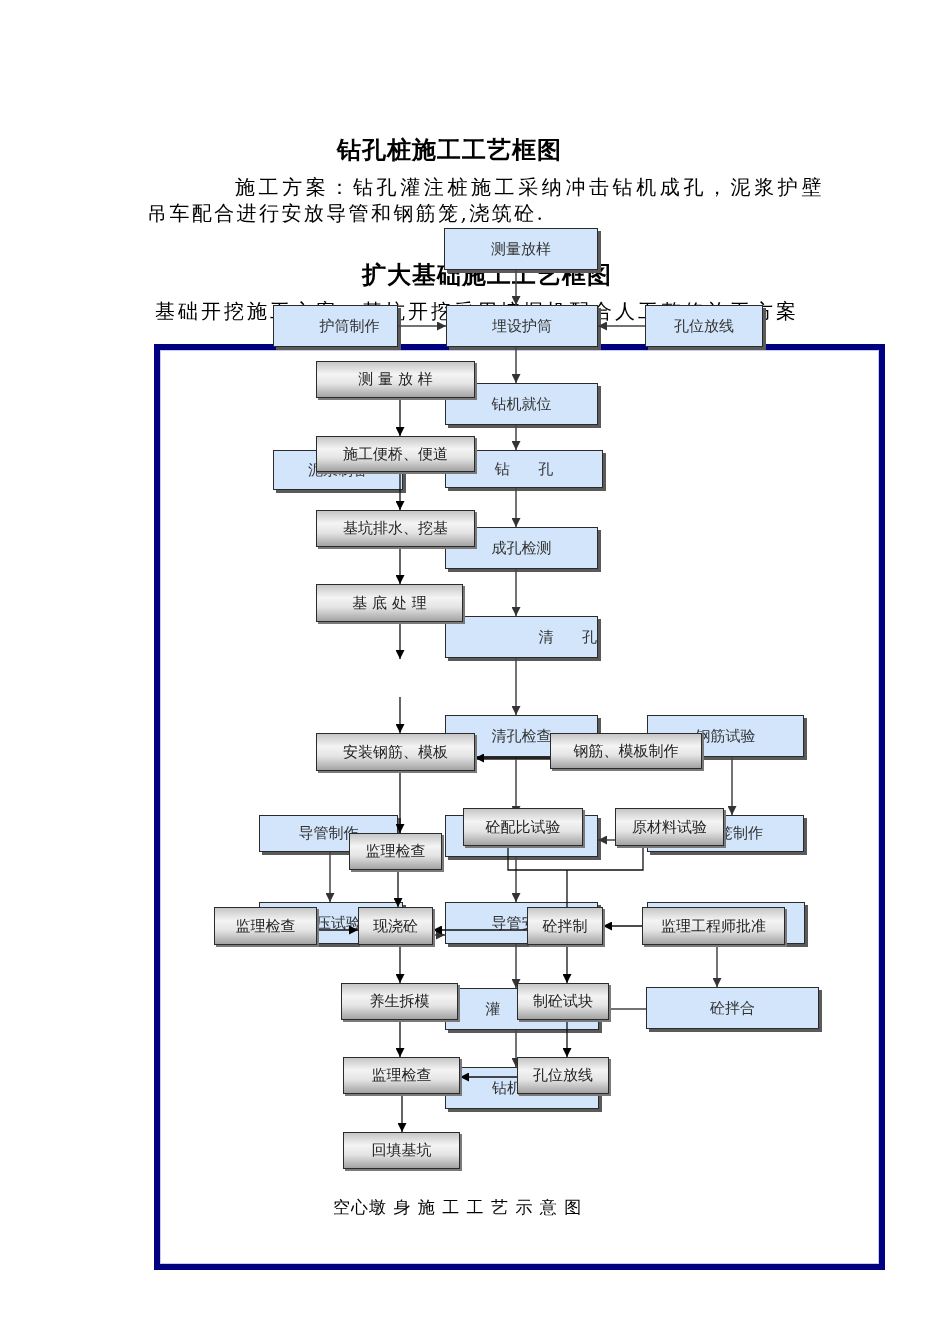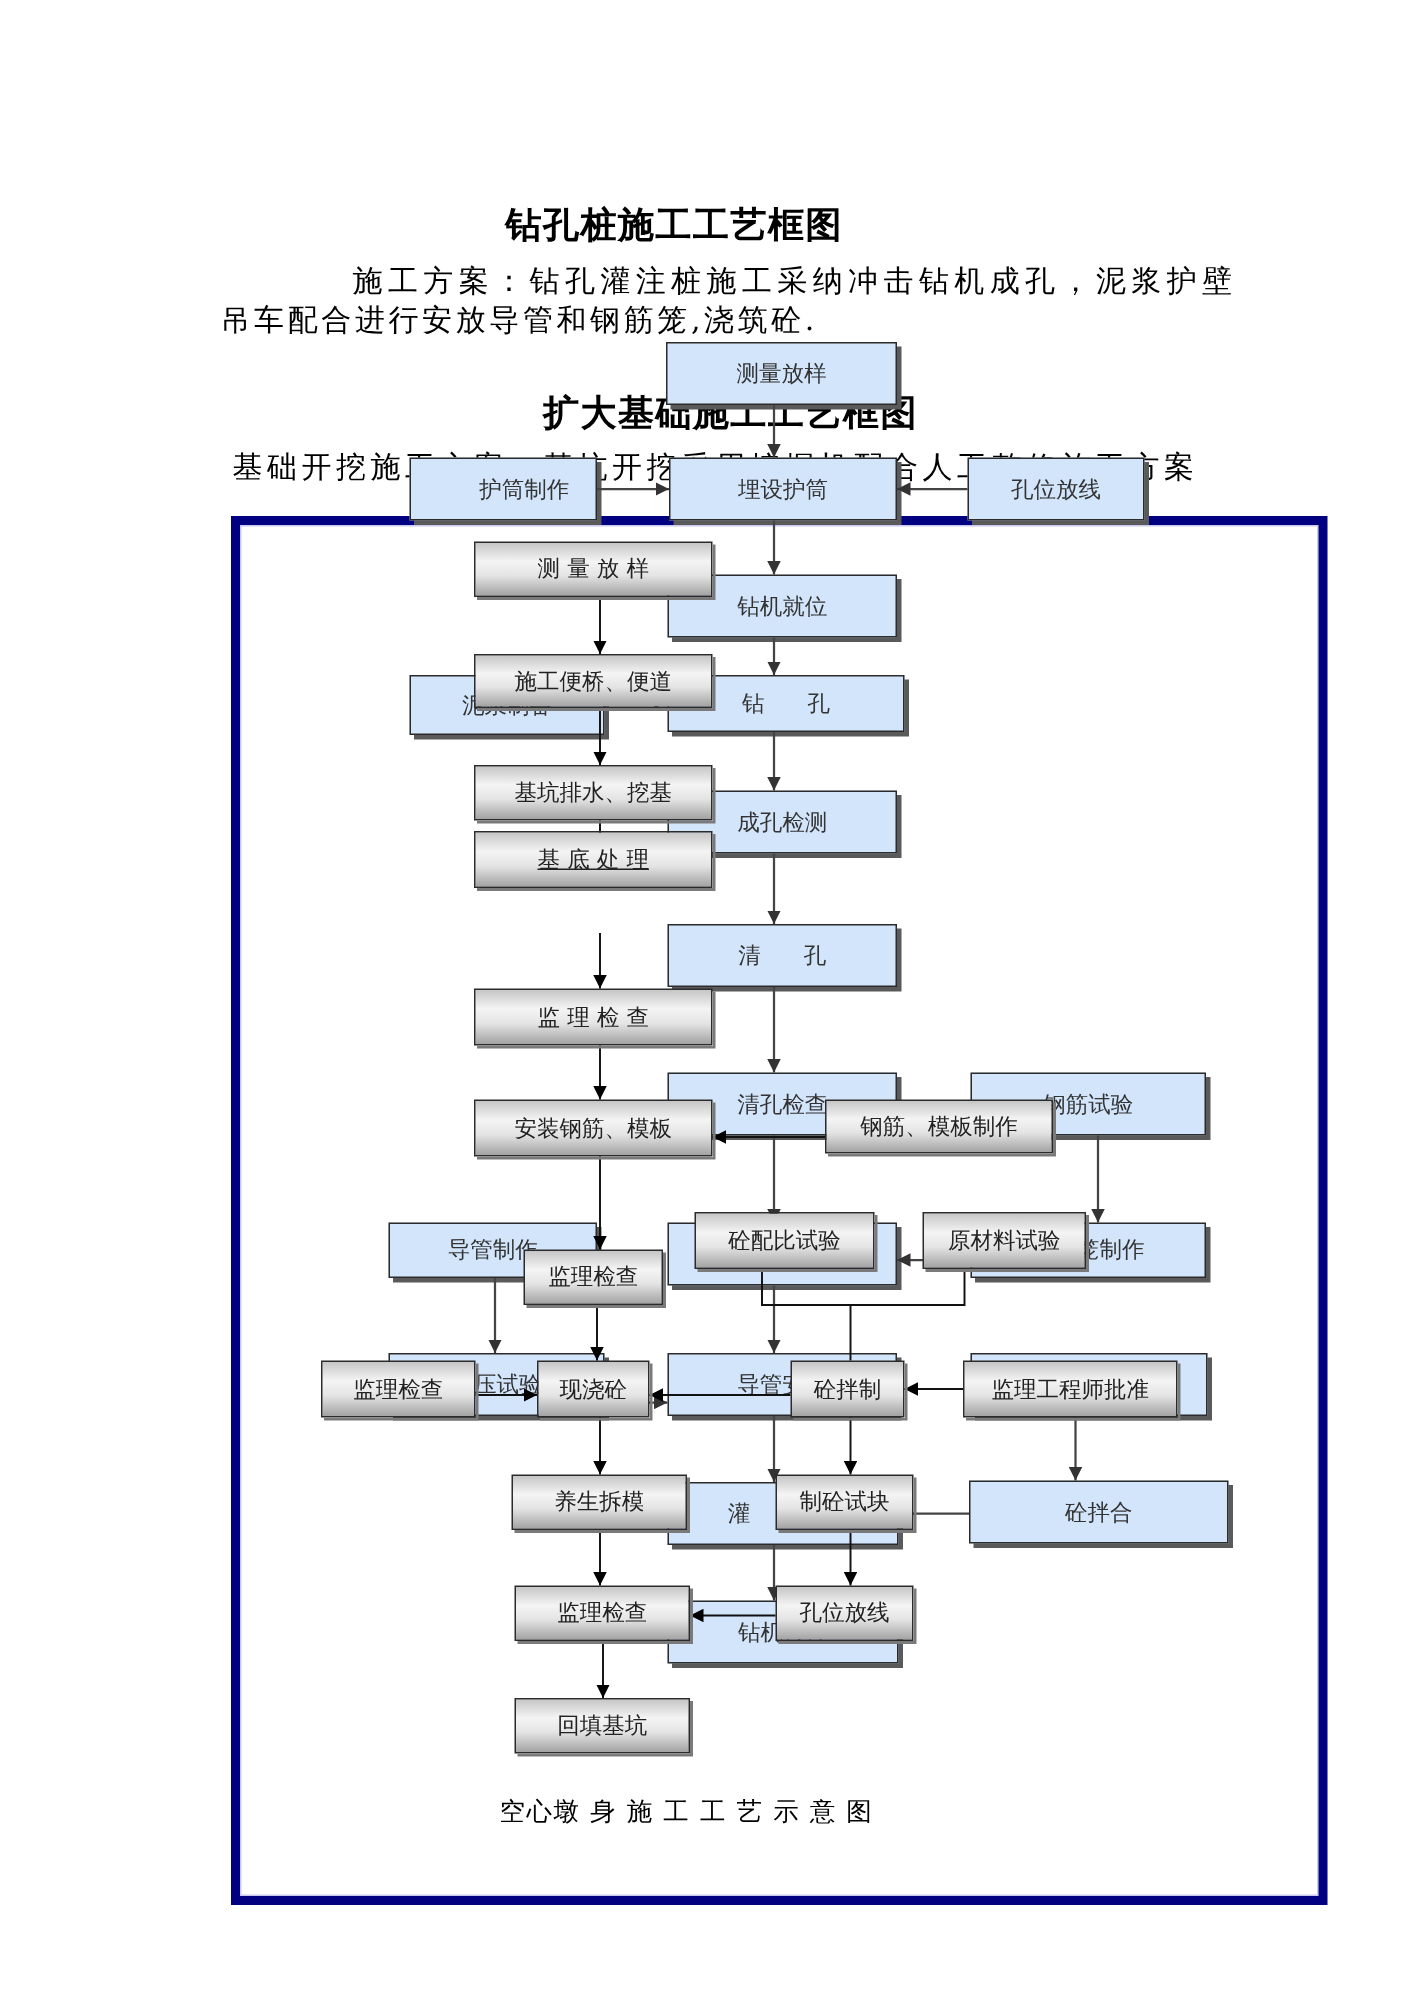--- a/index.html
+++ b/index.html
@@ -30,38 +30,38 @@
 
   
   #b1  { left: 444px; top: 228px; width: 154px; height: 42px; }
   #b2  { left: 273px; top: 305px; width: 125px; height: 42px; padding-left: 28px; }
   #b3  { left: 446px; top: 305px; width: 152px; height: 42px; }
   #b4  { left: 645px; top: 305px; width: 118px; height: 42px; }
   #b5  { left: 445px; top: 383px; width: 153px; height: 42px; }
   #b6  { left: 273px; top: 450px; width: 130px; height: 40px; }
   #b7  { left: 445px; top: 450px; width: 158px; height: 38px; }
   #b8  { left: 445px; top: 527px; width: 153px; height: 42px; }
-  #b9  { left: 445px; top: 616px; width: 153px; height: 42px; }
+  #b9  { left: 445px; top: 616px; width: 153px; height: 42px; justify-content: flex-end; }
   #b10 { left: 445px; top: 715px; width: 153px; height: 42px; }
   #b11 { left: 647px; top: 715px; width: 157px; height: 42px; }
   #b12 { left: 259px; top: 815px; width: 139px; height: 37px; }
   #b13 { left: 445px; top: 815px; width: 153px; height: 42px; }
   #b14 { left: 647px; top: 815px; width: 157px; height: 37px; }
   #b15 { left: 259px; top: 902px; width: 144px; height: 42px; }
   #b16 { left: 445px; top: 902px; width: 153px; height: 42px; }
   #b17 { left: 647px; top: 902px; width: 158px; height: 42px; }
   #b18 { left: 445px; top: 988px; width: 154px; height: 42px; }
   #b19 { left: 646px; top: 987px; width: 173px; height: 42px; }
   #b20 { left: 445px; top: 1067px; width: 154px; height: 42px; }
 
   
   #g1  { left: 316px; top: 361px; width: 159px; height: 37px; }
   #g2  { left: 316px; top: 436px; width: 159px; height: 36px; }
   #g3  { left: 316px; top: 510px; width: 159px; height: 37px; }
-  #g4  { left: 316px; top: 554px; width: 159px; height: 38px; text-decoration: underline; }
+  #g4  { left: 316px; top: 584px; width: 147px; height: 38px; }
   #g5  { left: 316px; top: 659px; width: 159px; height: 38px; }
   #g6  { left: 316px; top: 733px; width: 159px; height: 38px; }
   #g7  { left: 550px; top: 733px; width: 152px; height: 36px; }
   #g8  { left: 349px; top: 833px; width: 93px;  height: 37px; }
   #g9  { left: 463px; top: 808px; width: 120px; height: 38px; }
   #g10 { left: 615px; top: 808px; width: 109px; height: 38px; }
   #g11 { left: 214px; top: 907px; width: 103px; height: 38px; }
   #g12 { left: 358px; top: 907px; width: 75px;  height: 38px; }
   #g13 { left: 527px; top: 907px; width: 76px;  height: 38px; }
   #g14 { left: 642px; top: 907px; width: 143px; height: 38px; }
@@ -157,21 +157,20 @@
     <line x1="517" y1="1077" x2="460" y2="1077" marker-end="url(#mg)"></line>
     <line x1="400" y1="945" x2="400" y2="983" marker-end="url(#mg)"></line>
     <line x1="400" y1="1020" x2="400" y2="1057" marker-end="url(#mg)"></line>
     <line x1="402" y1="1094" x2="402" y2="1132" marker-end="url(#mg)"></line>
   </svg>
 
   <div class="node gbox" id="g2"><span>施工便桥、便道</span></div>
   <div class="node gbox" id="g1"><span>测 量 放 样</span></div>
   <div class="node gbox" id="g3"><span>基坑排水、挖基</span></div>
   <div class="node gbox" id="g4"><span>基 底 处 理</span></div>
-  <div class="node gbox" id="g5"><span>监 理 检 查</span></div>
   <div class="node gbox" id="g6"><span>安装钢筋、模板</span></div>
   <div class="node gbox" id="g7"><span>钢筋、模板制作</span></div>
   <div class="node gbox" id="g8"><span>监理检查</span></div>
   <div class="node gbox" id="g9"><span>砼配比试验</span></div>
   <div class="node gbox" id="g10"><span>原材料试验</span></div>
   <div class="node gbox" id="g11"><span>监理检查</span></div>
   <div class="node gbox" id="g12"><span>现浇砼</span></div>
   <div class="node gbox" id="g13"><span>砼拌制</span></div>
   <div class="node gbox" id="g14"><span>监理工程师批准</span></div>
   <div class="node gbox" id="g15"><span>养生拆模</span></div>

